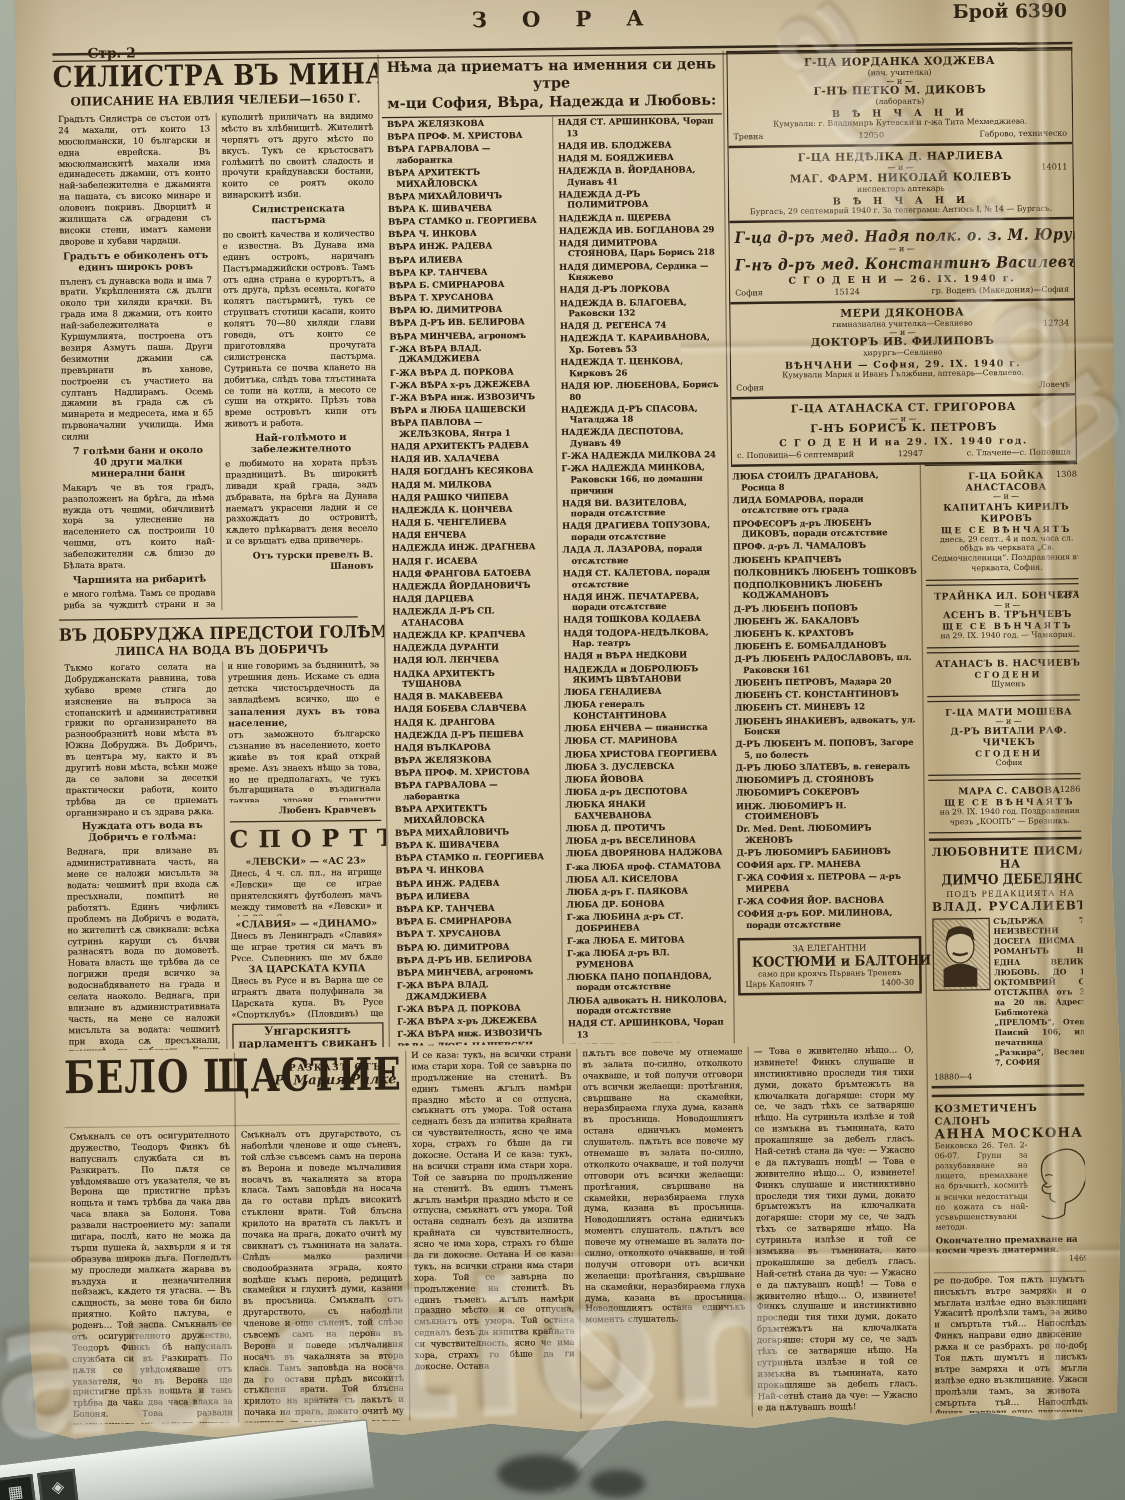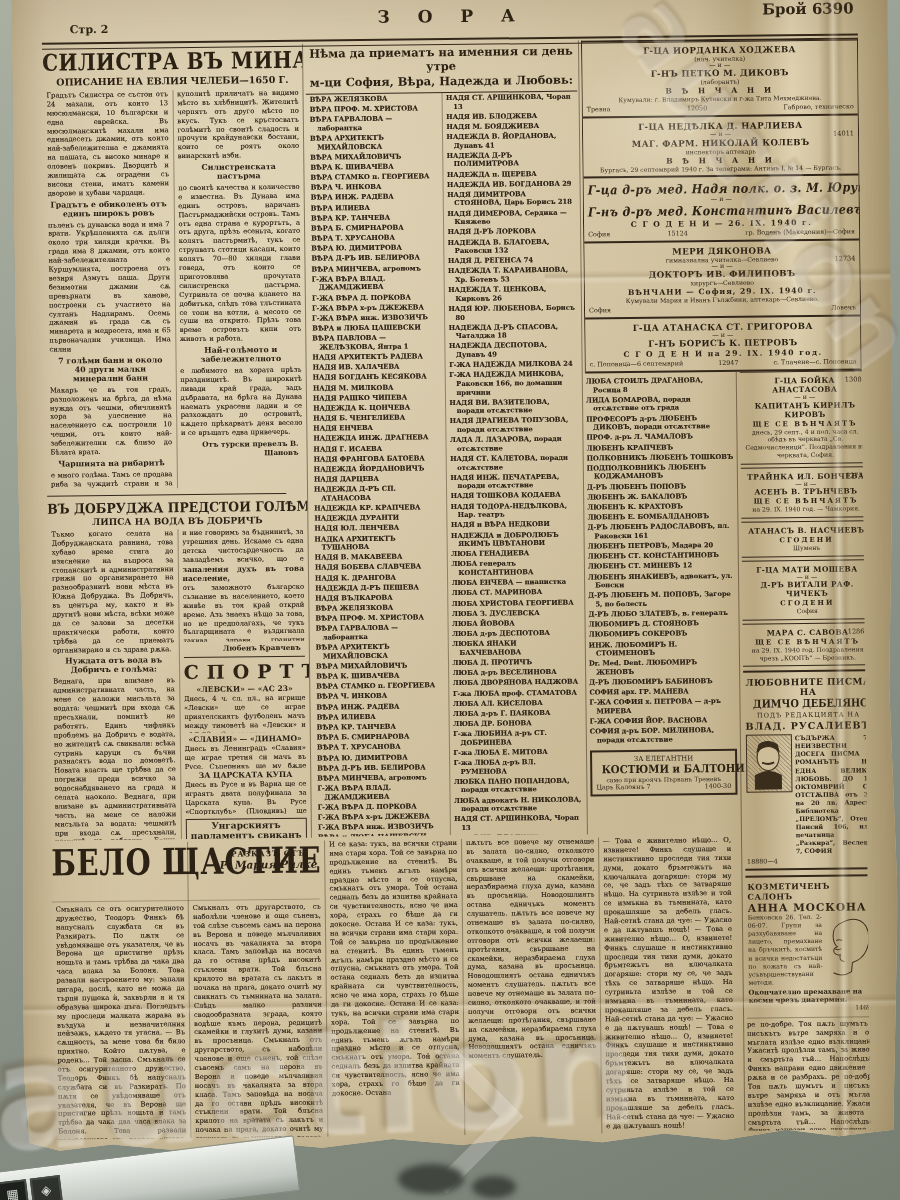--- a/index.html
+++ b/index.html
@@ -17,21 +17,21 @@
     box-shadow:0 10px 22px rgba(25,25,18,.45);
     clip-path:polygon(0% 0%,100% 0%,100% 40%,99.3% 60%,100% 78%,99.2% 98.0%,93% 98.5%,87% 97.9%,80% 98.7%,73% 98.1%,66% 98.8%,58% 98.2%,50% 98.9%,42% 98.3%,34% 99.0%,26% 98.4%,18% 99.1%,10% 98.5%,4% 99.0%,0.6% 98.3%,0% 92%,0.4% 60%,0% 28%);}
   .vig{position:absolute;inset:0;pointer-events:none;box-shadow:inset 0 0 95px rgba(90,70,40,.30);}
   .stain{position:absolute;border-radius:50%;pointer-events:none;}
   .crease-v{position:absolute;top:0;bottom:0;width:26px;pointer-events:none;
     background:linear-gradient(90deg,transparent,rgba(95,72,40,.22) 38%,rgba(255,250,235,.30) 58%,rgba(95,72,40,.16) 80%,transparent);}
   .crease-h{position:absolute;height:14px;pointer-events:none;
     background:linear-gradient(180deg,transparent,rgba(95,72,40,.16) 40%,rgba(255,250,235,.22) 62%,transparent);}
   
   #hdr{position:absolute;left:34px;top:14px;width:812px;height:30px;}
-  .pageno{position:absolute;left:24px;top:15px;font-size:11px;font-weight:bold;}
+  .pageno{position:absolute;left:24px;top:28px;font-size:11px;font-weight:bold;}
   .masthead{position:absolute;left:0;right:0;top:2px;text-align:center;font-size:17px;font-weight:bold;letter-spacing:11px;}
   .issue{position:absolute;right:4px;top:0px;font-size:15px;font-weight:bold;}
   .dblrule{position:absolute;left:30px;top:48px;width:816px;height:4px;border-top:2.4px solid #32271a;border-bottom:1.1px solid #32271a;}
   .vline{position:absolute;width:1px;background:rgba(58,44,26,.55);}
   
   .t{font-size:6.8px;line-height:1.31;text-align:justify;margin:0 0 2px 0;color:#2e2316;word-spacing:.4px;text-shadow:0 0 .4px rgba(46,35,22,.55);}
   .sh{font-weight:bold;text-align:center;font-size:7.8px;line-height:1.15;margin:3px 2px 2px;}
   .cols2{display:flex;}
   .cols2 .col{flex:1;padding:0 4px;overflow:hidden;}
   .cols2 .col + .col{border-left:1px solid rgba(58,44,26,.45);}

